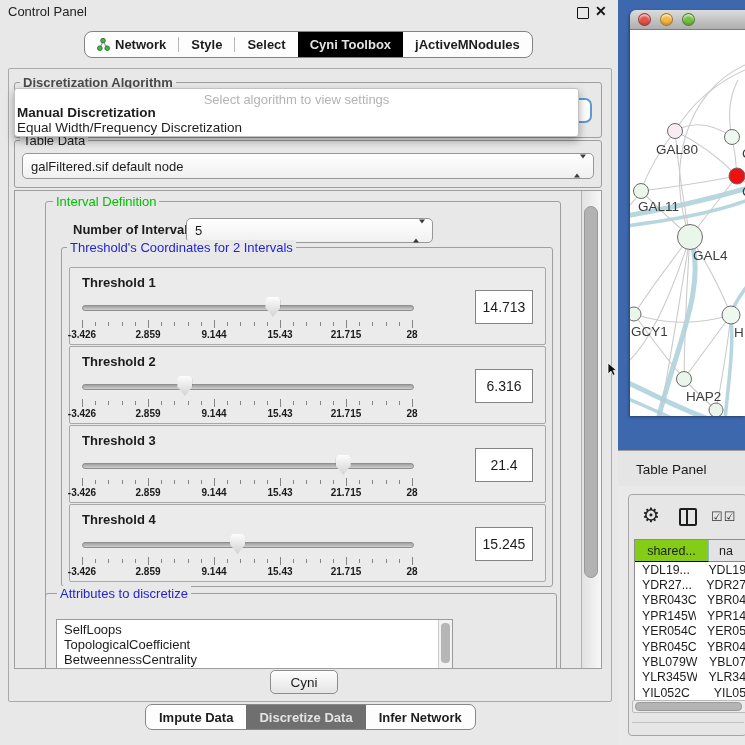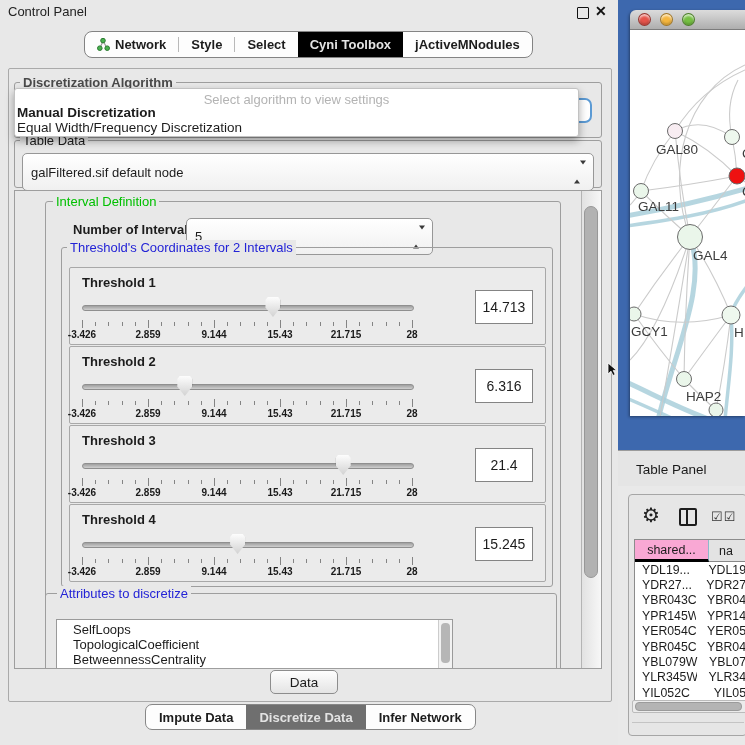--- a/index.html
+++ b/index.html
@@ -18,21 +18,21 @@
   .neticon{margin-right:5px;display:block;}
   .mainpanel{left:8px;top:68px;width:602px;height:632px;border:1px solid #aaa;background:#e8e8e8;border-radius:2px;}
   
   .group{position:absolute;border:1px solid #9e9e9e;border-radius:3px;}
   .group-label{position:absolute;font-size:13px;background:#e8e8e8;padding:0 3px;white-space:nowrap;z-index:2;}
   .lbl-green{color:#00c000;}
   .lbl-blue{color:#2323d6;}
   .lbl-dark{color:#4a4a4a;}
   
   .combo{position:absolute;background:linear-gradient(#ffffff,#f0f0f0);border:1px solid #979797;
-         border-radius:5px;font-size:13px;display:flex;align-items:center;padding:7px 8px;}
+         border-radius:5px;font-size:13px;display:flex;align-items:center;padding:1px 8px;}
   .combo .arrows{position:absolute;right:7px;top:50%;transform:translateY(-50%);}
   .arr-up{width:0;height:0;border-left:3.5px solid transparent;border-right:3.5px solid transparent;
           border-bottom:4.5px solid #3a3a3a;margin-bottom:2.5px;}
   .arr-dn{width:0;height:0;border-left:3.5px solid transparent;border-right:3.5px solid transparent;
           border-top:4.5px solid #3a3a3a;}
   
   .popup{left:14px;top:88px;width:563px;height:47px;background:#fff;border:1px solid #c2c2c2;
          border-radius:3px;box-shadow:0 4px 8px rgba(0,0,0,.35);z-index:10;}
   .popup-hint{position:absolute;top:3px;left:0;width:100%;text-align:center;font-size:13px;color:#b3b3b3;}
   .popup-opt1{position:absolute;left:2px;top:16px;font-size:13.5px;font-weight:bold;}
@@ -56,21 +56,21 @@
          filter:drop-shadow(0 0 1px rgba(0,0,0,.6));}
   .ticks{position:absolute;left:0;top:24px;width:100%;height:8px;}
   .tick{position:absolute;top:2px;width:1px;height:4px;background:#848484;}
   .tick.major{top:0;height:8px;}
   .ticklabels{position:absolute;left:0;top:33px;width:100%;height:12px;}
   .ticklabel{position:absolute;transform:translateX(-50%);font-size:10px;font-weight:bold;color:#1a1a1a;white-space:nowrap;}
   .vbox{position:absolute;left:405px;top:22px;width:56px;height:32px;background:#fff;border:1px solid #848484;
         font-size:14px;display:flex;align-items:center;justify-content:center;}
   
   .attrlist{position:absolute;left:41px;top:428px;width:395px;height:49px;background:#fff;border:1px solid #9a9a9a;overflow:hidden;}
-  .attr-item{font-size:13px;padding-left:16px;line-height:15px;white-space:nowrap;}
+  .attr-item{font-size:13px;padding-left:7px;line-height:15px;white-space:nowrap;}
   .attrlist .pad{height:2px;}
   .lvtrack{position:absolute;right:0;top:0;bottom:0;width:13px;background:#f2f2f2;border-left:1px solid #ccc;}
   .lvthumb{position:absolute;right:2px;top:3px;width:9px;height:40px;background:#b6b6b6;border-radius:4px;}
   
   .applybtn{left:270px;top:670px;width:66px;height:22px;border:1px solid #8d8d8d;border-radius:5px;
             background:linear-gradient(#fefefe,#e4e4e4);font-size:13.5px;display:flex;align-items:center;justify-content:center;}
   .btabs{left:145px;top:704px;height:24px;display:flex;background:#fdfdfd;border:1px solid #878787;
          border-radius:7px;overflow:hidden;}
   .btab{display:flex;align-items:center;padding:0 13px;font-size:13px;font-weight:bold;white-space:nowrap;}
   .btab.sel{background:#6f6f6f;color:#e3e3e3;}
@@ -91,21 +91,21 @@
   .tp-title{position:absolute;left:18px;top:11px;font-size:13.5px;color:#1a1a1a;}
   .tp-body{left:618px;top:486px;width:127px;height:259px;background:#e9e9e9;}
   .tp-box{position:absolute;left:10px;top:8px;width:117px;height:240px;border:1px solid #a6a6a6;border-radius:4px;background:#e6e6e6;}
   .gear{position:absolute;left:13px;top:10px;font-size:20px;color:#222;line-height:20px;}
   .colicon{position:absolute;left:50px;top:13px;width:14px;height:14px;border:2px solid #1d1d1d;border-radius:2px;}
   .colicon::after{content:"";position:absolute;left:5px;top:0;bottom:0;width:2px;background:#1d1d1d;}
   .checks{position:absolute;left:82px;top:14px;font-size:13px;color:#333;letter-spacing:1px;}
   .twrap{position:absolute;left:5px;top:44px;width:111px;height:160px;overflow:hidden;background:#fff;
          border-left:1px solid #8c8c8c;border-top:1px solid #8c8c8c;}
   .thead{display:flex;height:22px;font-size:12.5px;}
-  .thc1{width:73px;background:#f9a8d4;border-right:1px solid #8fb8cb;border-bottom:3px solid #000000;
+  .thc1{width:73px;background:#84cc16;border-right:1px solid #8fb8cb;border-bottom:1px solid #000000;
         display:flex;align-items:center;justify-content:center;text-align:right;}
   .thc2{flex:1;background:#e3e3e3;border-bottom:1px solid #888;display:flex;align-items:center;padding-left:10px;}
   .trow{display:flex;height:15.4px;font-size:12.3px;align-items:center;white-space:nowrap;}
   .tc1{width:66px;padding-left:7px;overflow:hidden;}
   .tc2{padding-left:11px;}
   .hscroll{position:absolute;left:3px;top:205px;width:113px;height:11px;background:#ececec;border:1px solid #bbb;border-radius:2px;}
   .hthumb{position:absolute;left:2px;top:1px;width:105px;height:7px;background:#b4b4b4;border:1px solid #9b9b9b;border-radius:4px;}
   .tp-line{position:absolute;left:3px;top:227px;width:112px;height:1px;background:#c4c4c4;}
   .cursor{left:607px;top:362px;z-index:50;}
 </style>
@@ -367,21 +367,21 @@
     <div class="lvtrack">
         <div class="lvthumb"></div>
       </div>
   </div>
 
   <div class="vtrack">
     <div class="vthumb"></div>
   </div>
 </div>
 
-<div class="abs applybtn">Data</div>
+<div class="abs applybtn">Cyni</div>
 
 <div class="abs btabs">
   <div class="btab">
       <span>Impute Data</span>
     </div>
   <div class="btab sel">
       <span>Discretize Data</span>
     </div>
   <div class="btab">
       <span>Infer Network</span>

